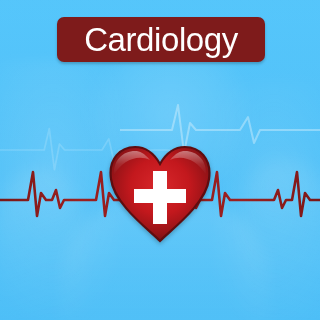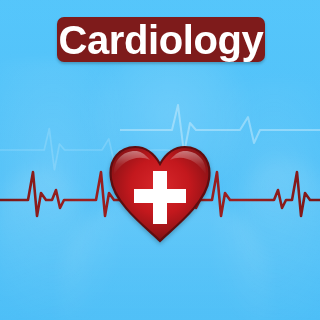--- a/index.html
+++ b/index.html
@@ -114,22 +114,22 @@
     background: #7e1b1b;
     border-radius: 7px;
     box-shadow: 0 2px 3px rgba(0,0,0,0.22);
     display: flex;
     align-items: center;
     justify-content: center;
     z-index: 6;
   }
   .title-text {
     color: #ffffff;
-    font-size: 40px;
-    font-weight: bold;
+    font-size: 33px;
+    font-weight: normal;
     letter-spacing: -0.4px;
     line-height: 1;
     white-space: nowrap;
     user-select: none;
   }
 
   
   .ecg-layer {
     position: absolute;
     left: 0;

